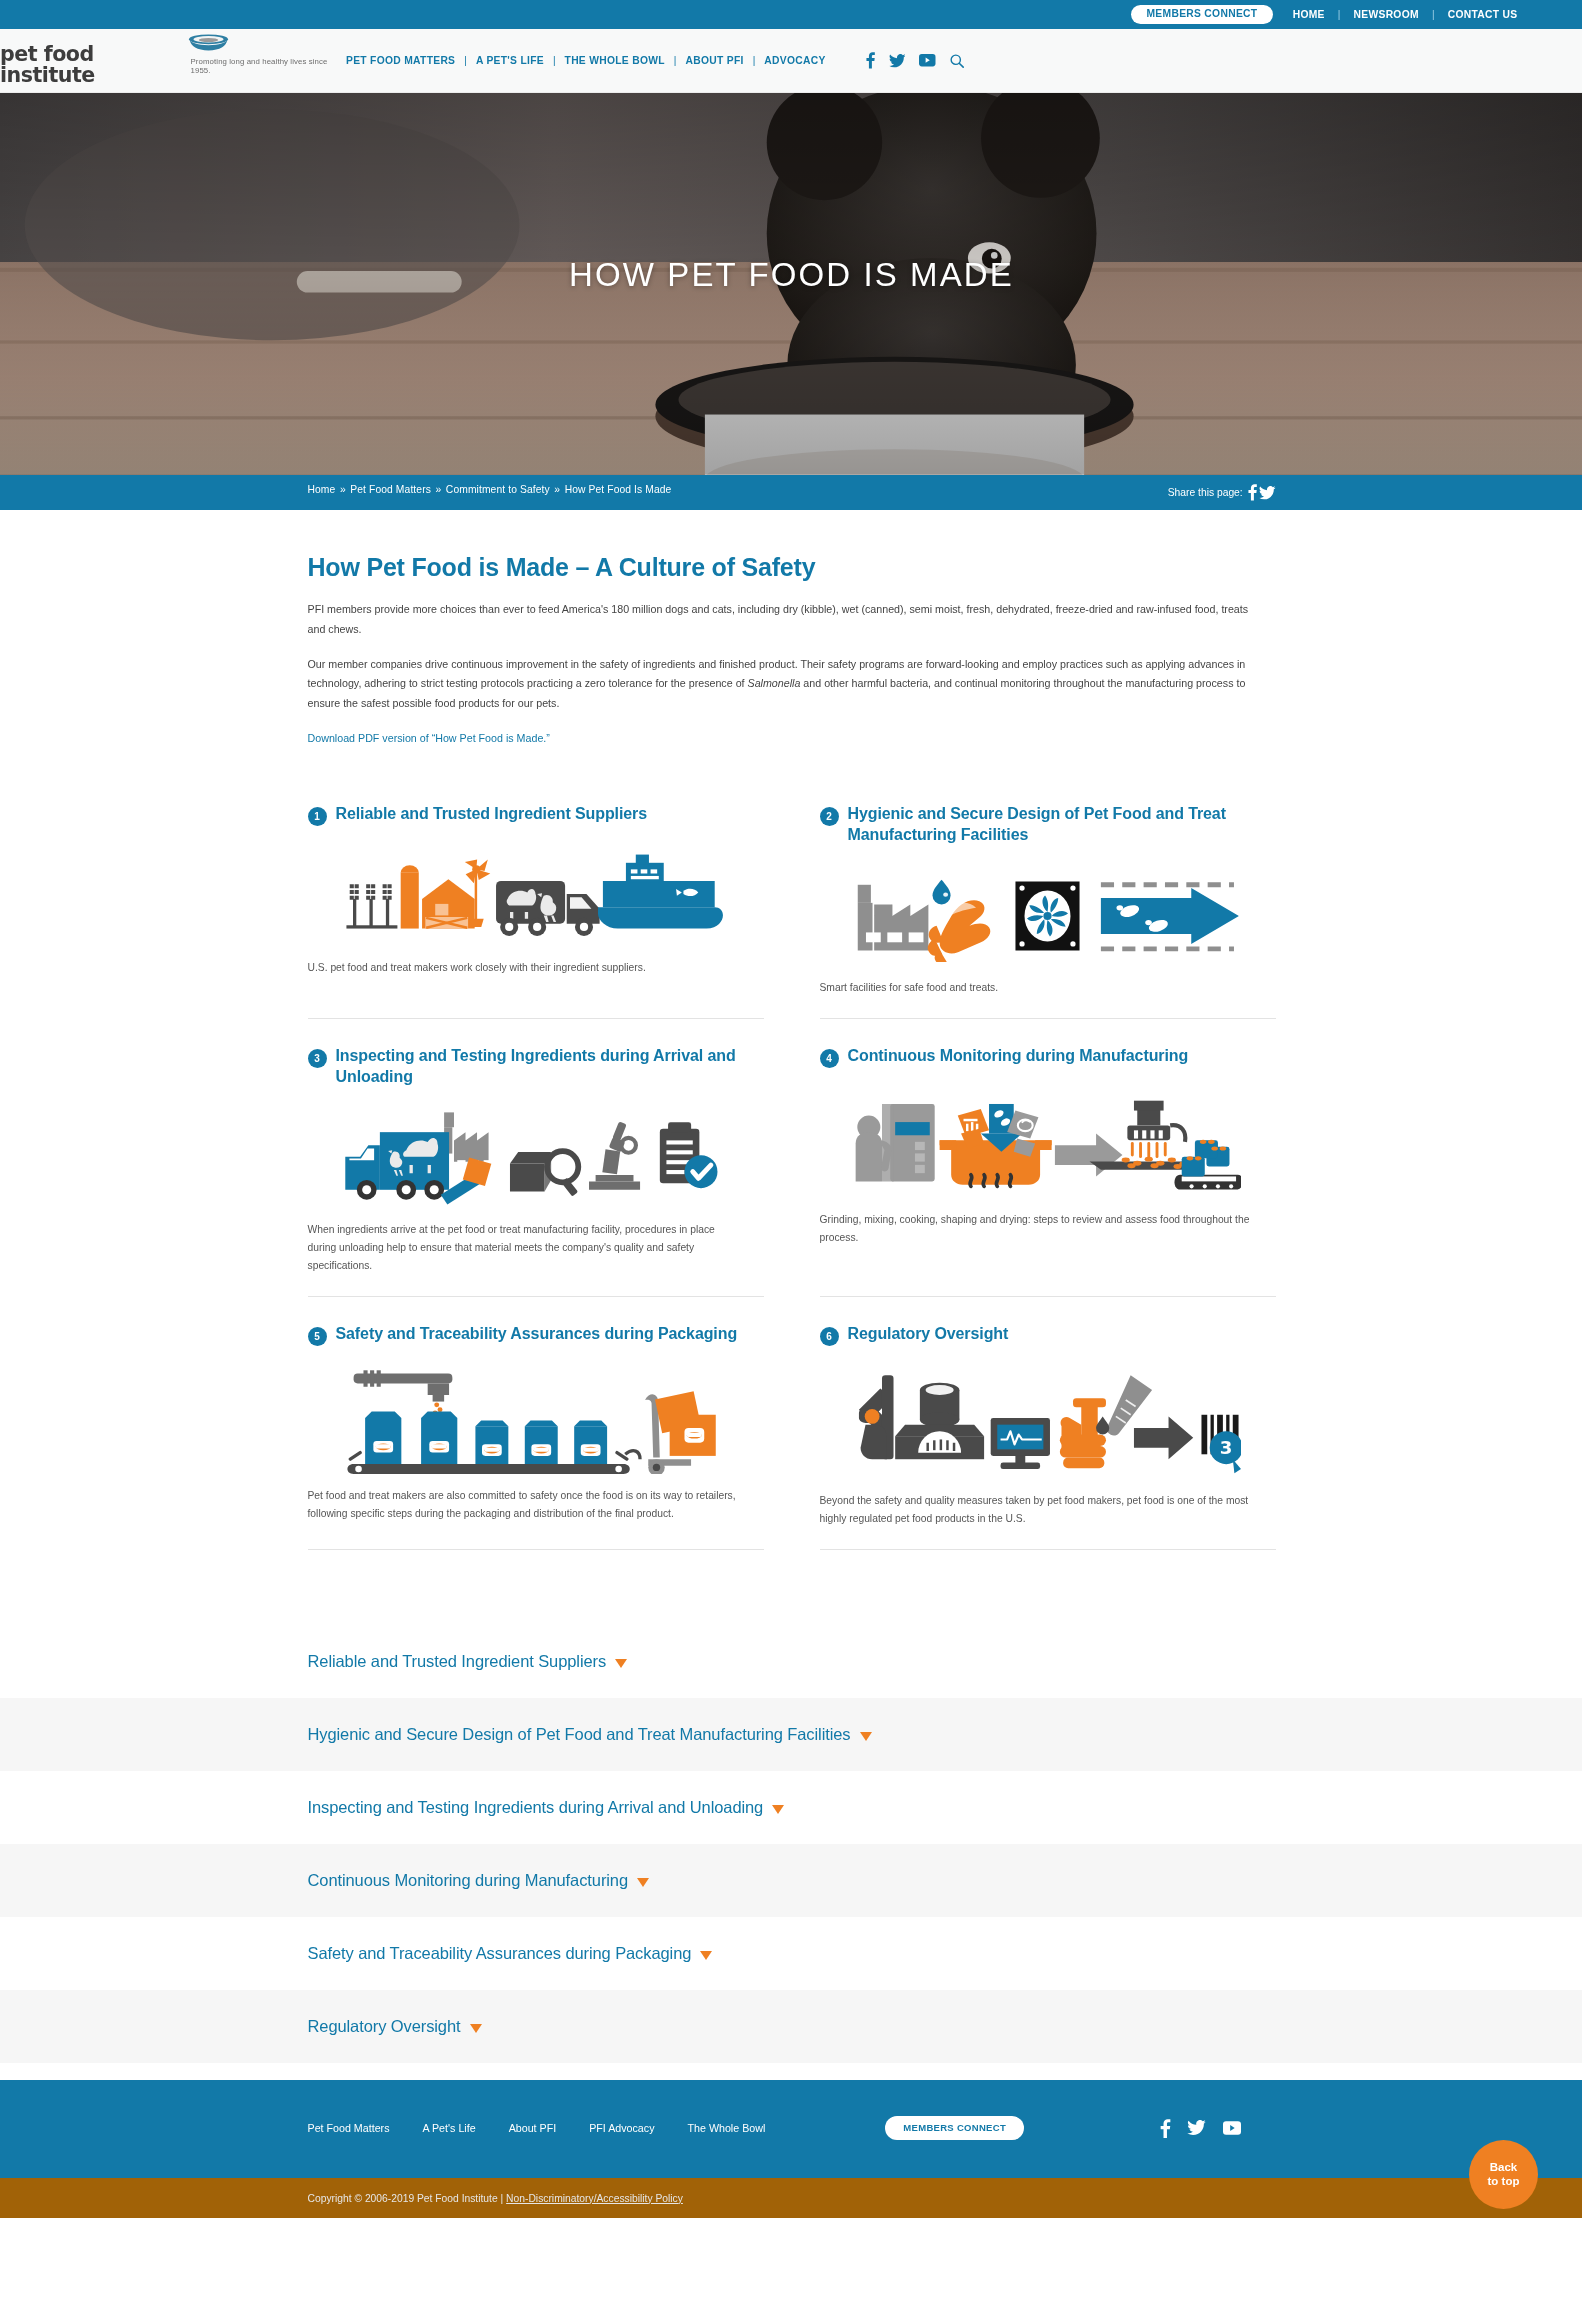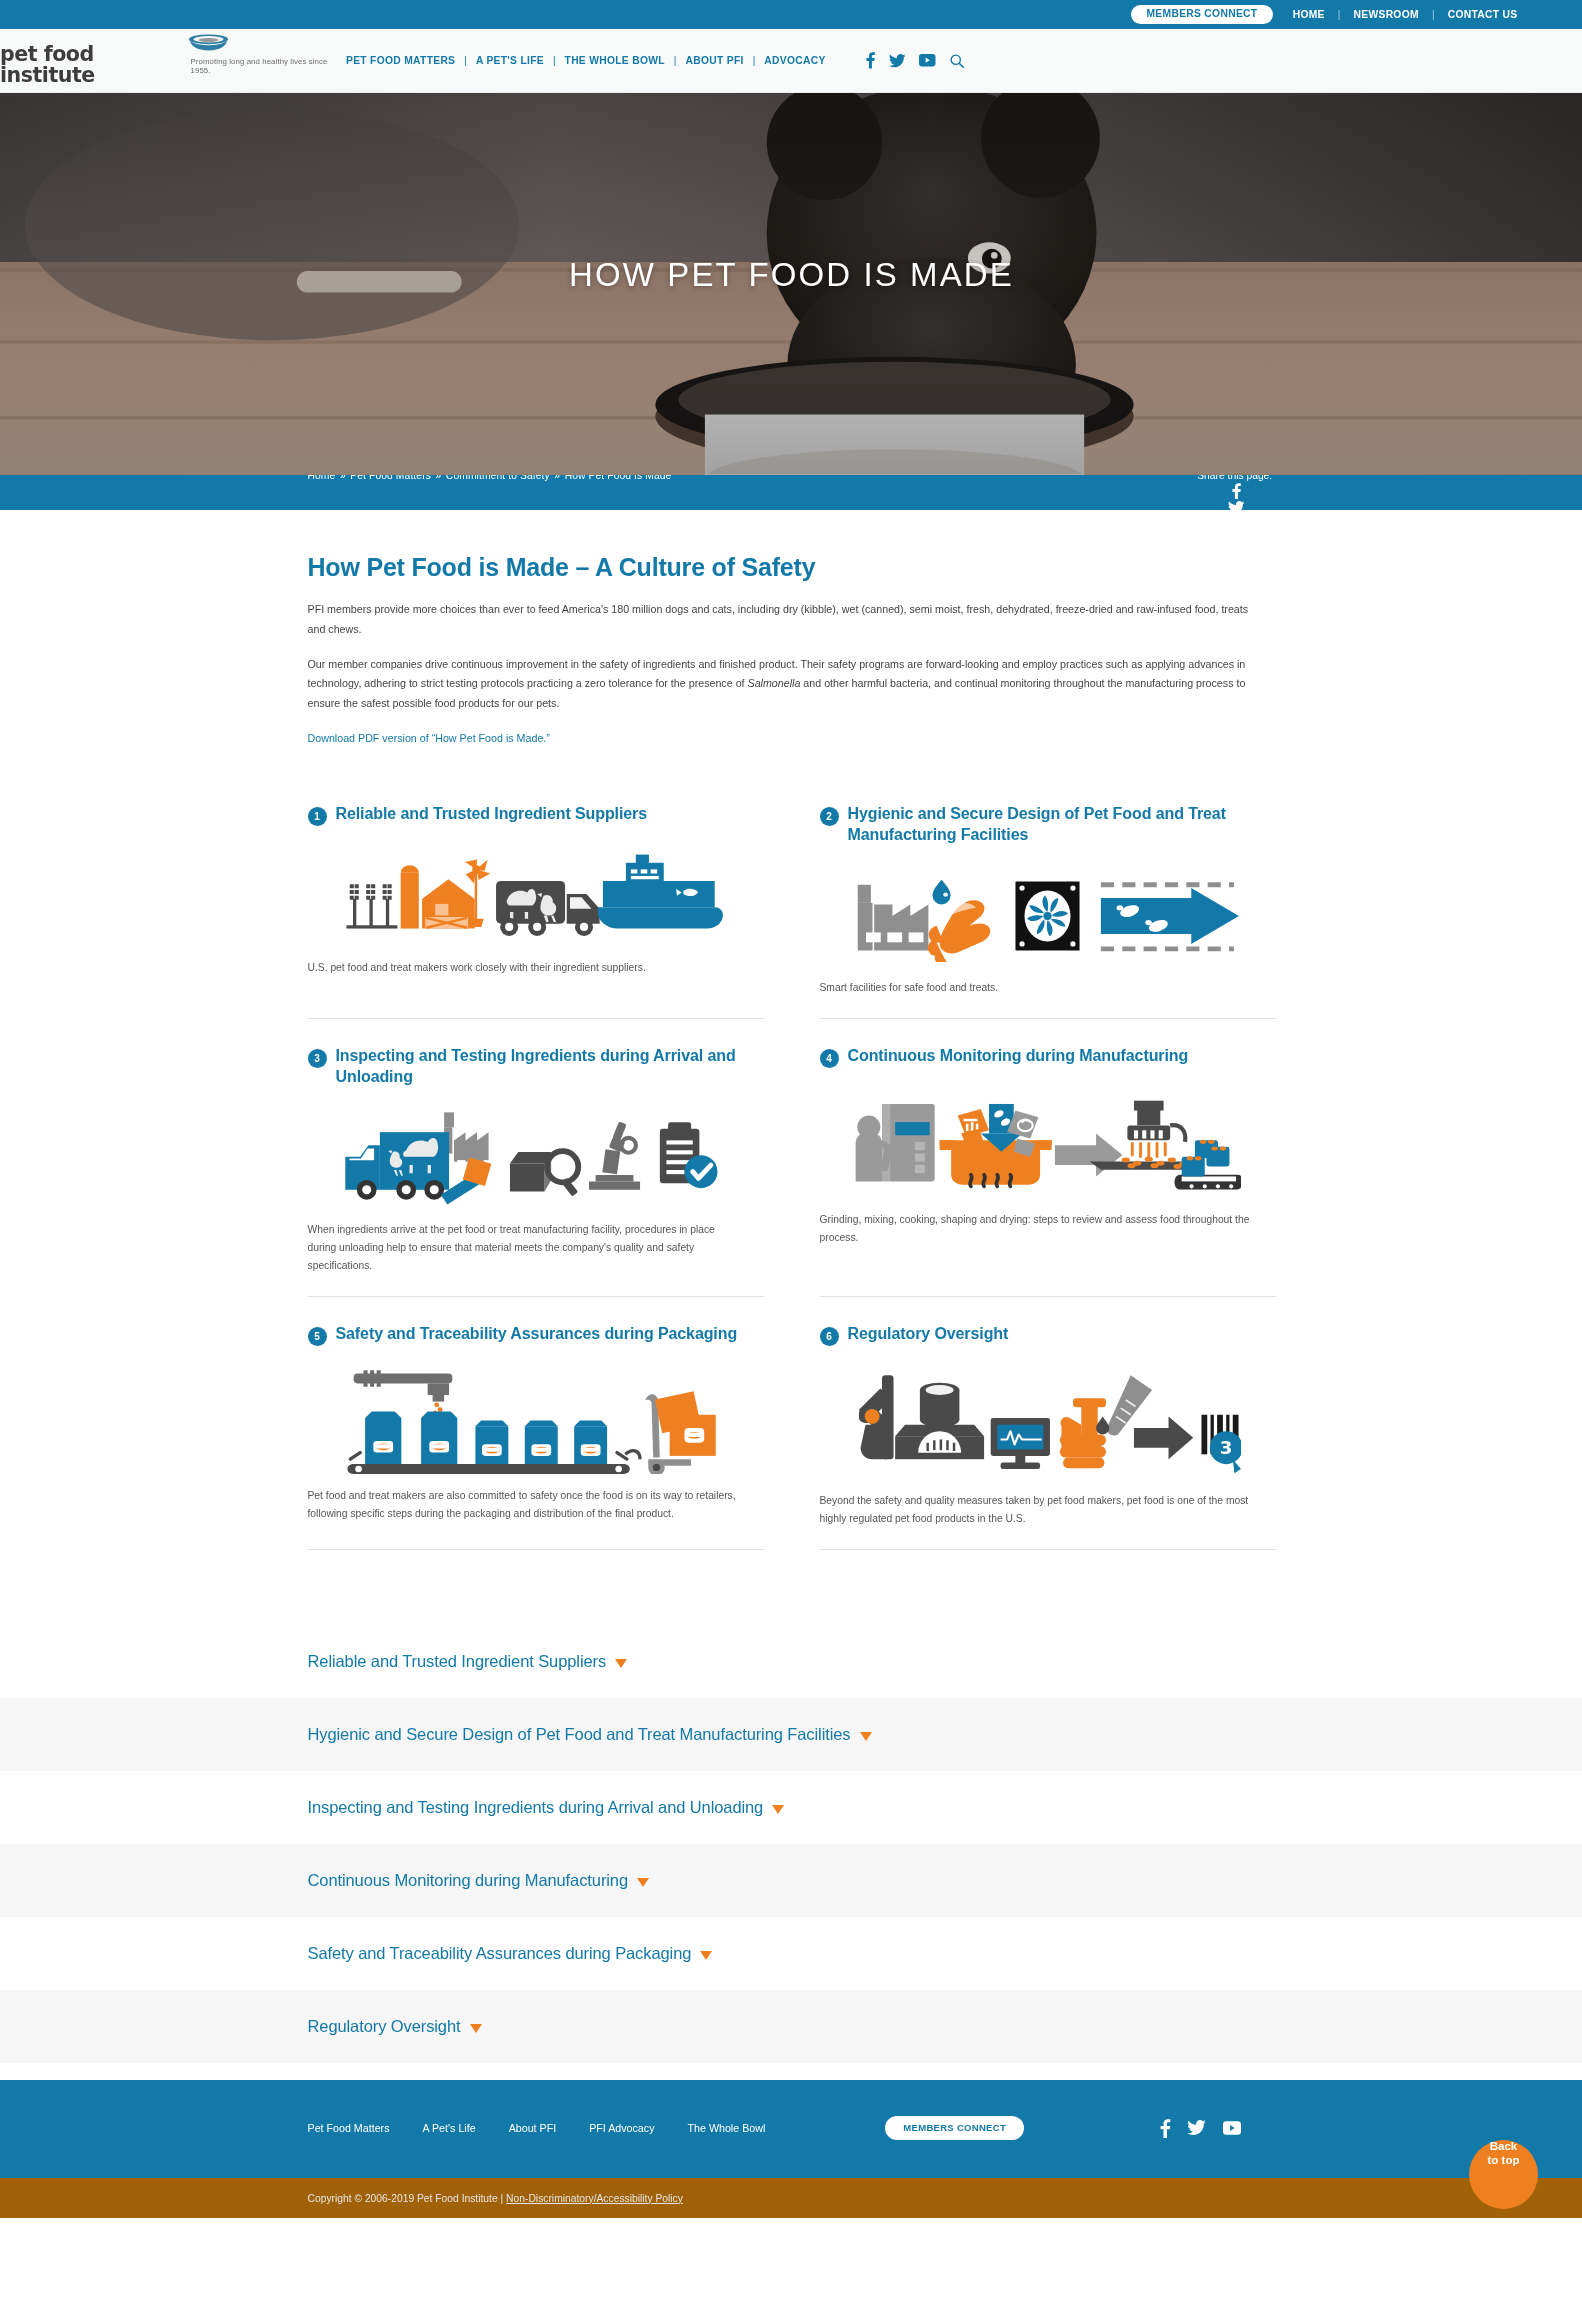--- a/index.html
+++ b/index.html
@@ -136,21 +136,21 @@
   }
   .crumb-inner {
     width: 968px;
     margin: 0 auto;
     display: flex;
     justify-content: space-between;
   }
   .crumb { color: #ffffff; font-size: 10.3px; letter-spacing: 0.1px; }
   .crumb a { color: #ffffff; text-decoration: none; cursor: pointer; }
   .crumb .sepc { padding: 0 1.6px; }
-  .share { display: flex; align-items: center; gap: 2px; flex-direction: column; }
+  .share { display: flex; align-items: center; gap: 2px; }
   .share-label { color: #ffffff; font-size: 10.3px; margin-right: 3.3px; }
 
   
   .main { width: 968px; margin: 0 auto; padding: 43px 0 0; }
   h1.page-title {
     color: #1279a8;
     font-size: 25px;
     font-weight: bold;
     letter-spacing: -0.2px;
     margin-bottom: 18px;
@@ -305,21 +305,21 @@
     position: absolute;
     right: 45px;
     bottom: -31px;
     width: 69px; height: 69px;
     border-radius: 50%;
     background: #ef8022;
     color: #ffffff;
     display: flex;
     flex-direction: column;
     align-items: center;
-    justify-content: flex-start;
+    justify-content: center;
     font-size: 11.5px;
     font-weight: bold;
     line-height: 1.2;
     cursor: pointer;
     z-index: 20;
   }
 </style>
 </head>
 <body>
 

